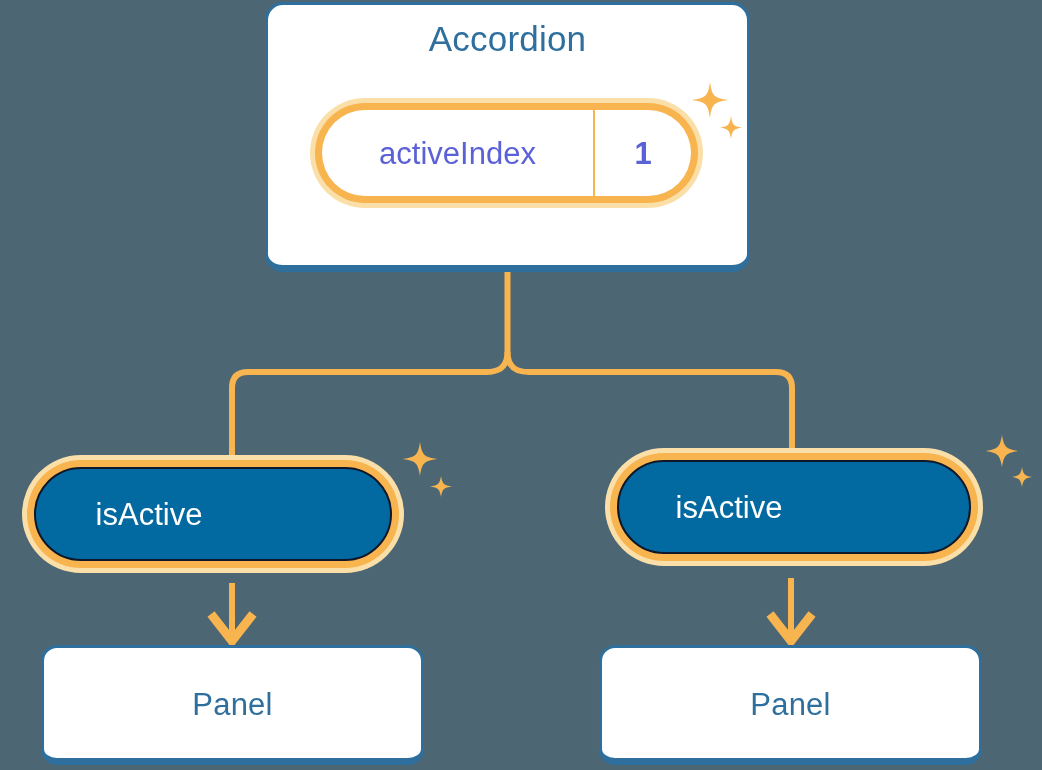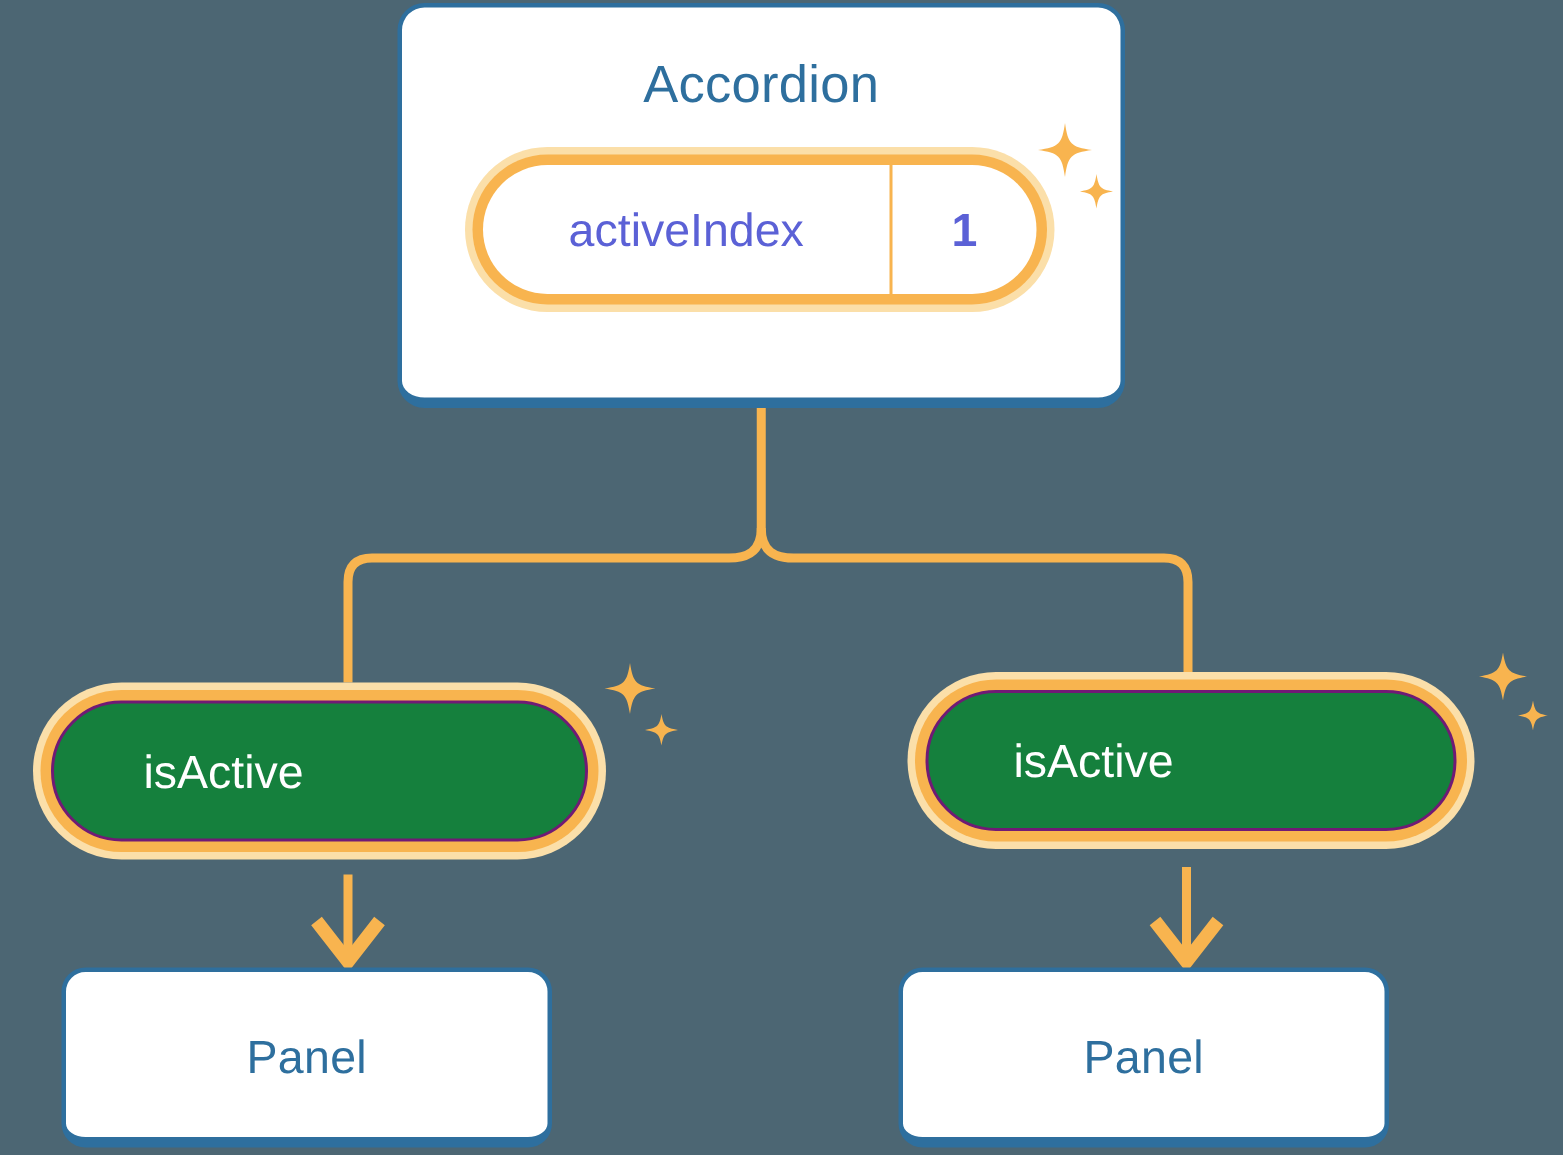--- a/index.html
+++ b/index.html
@@ -56,26 +56,26 @@
   .card-title {
     color: #2E6F9E;
     font-size: 35px;
     font-weight: 400;
     letter-spacing: 0.2px;
     text-align: center;
     line-height: 1;
   }
 
   #accordion-card .card-title {
-    margin-top: 34px;
+    margin-top: 16px;
   }
 
   
   .panel-card {
-    width: 327px;
+    width: 383px;
     height: 120px;
     top: 645px;
     display: flex;
     align-items: center;
     justify-content: center;
   }
   #panel-left  { left: 41px; }
   #panel-right { left: 599px; }
 
   .panel-card .card-title {
@@ -133,21 +133,21 @@
   .pill-key   { font-weight: 400; }
   .pill-value { font-weight: 700; }
 
   
   .pill-light .pill-body { background: #FFFFFF; }
   .pill-light .pill-key,
   .pill-light .pill-value { color: #5B61D6; }
   .pill-light .pill-value { border-left: 2px solid #F8B44F; }
 
   
-  .pill-solid .pill-body { background: #15803d; border: 2px solid #701a75; }
+  .pill-solid .pill-body { background: #0369a1; border: 2px solid #0f172a; }
   .pill-solid .pill-key,
   .pill-solid .pill-value { color: #FFFFFF; }
   .pill-solid .pill-value { border-left: 2px solid #FFFFFF; }
 
   
   #pill-root {
     left: 310px;
     top: 98px;
     width: 393px;
   }

